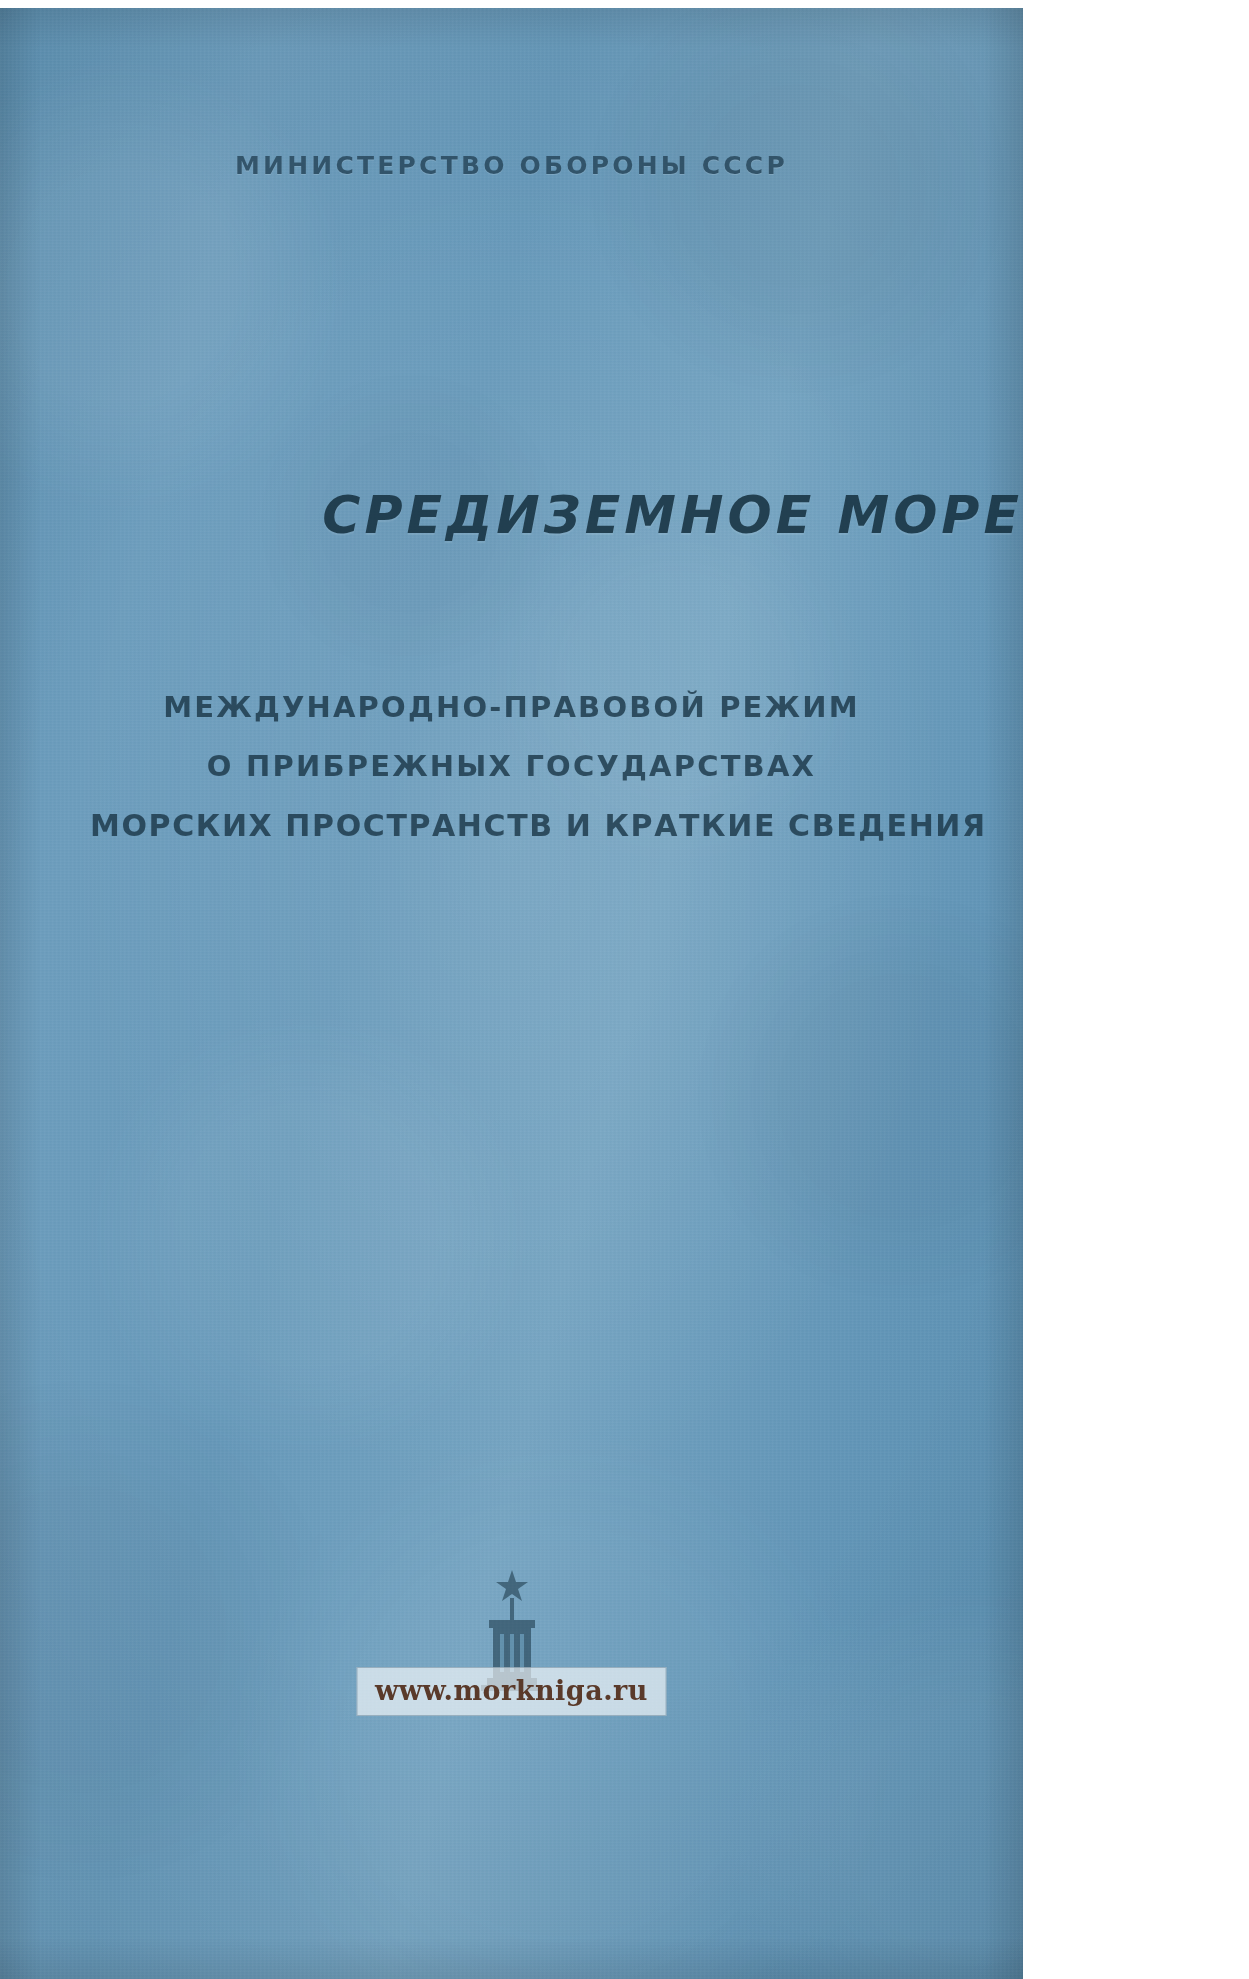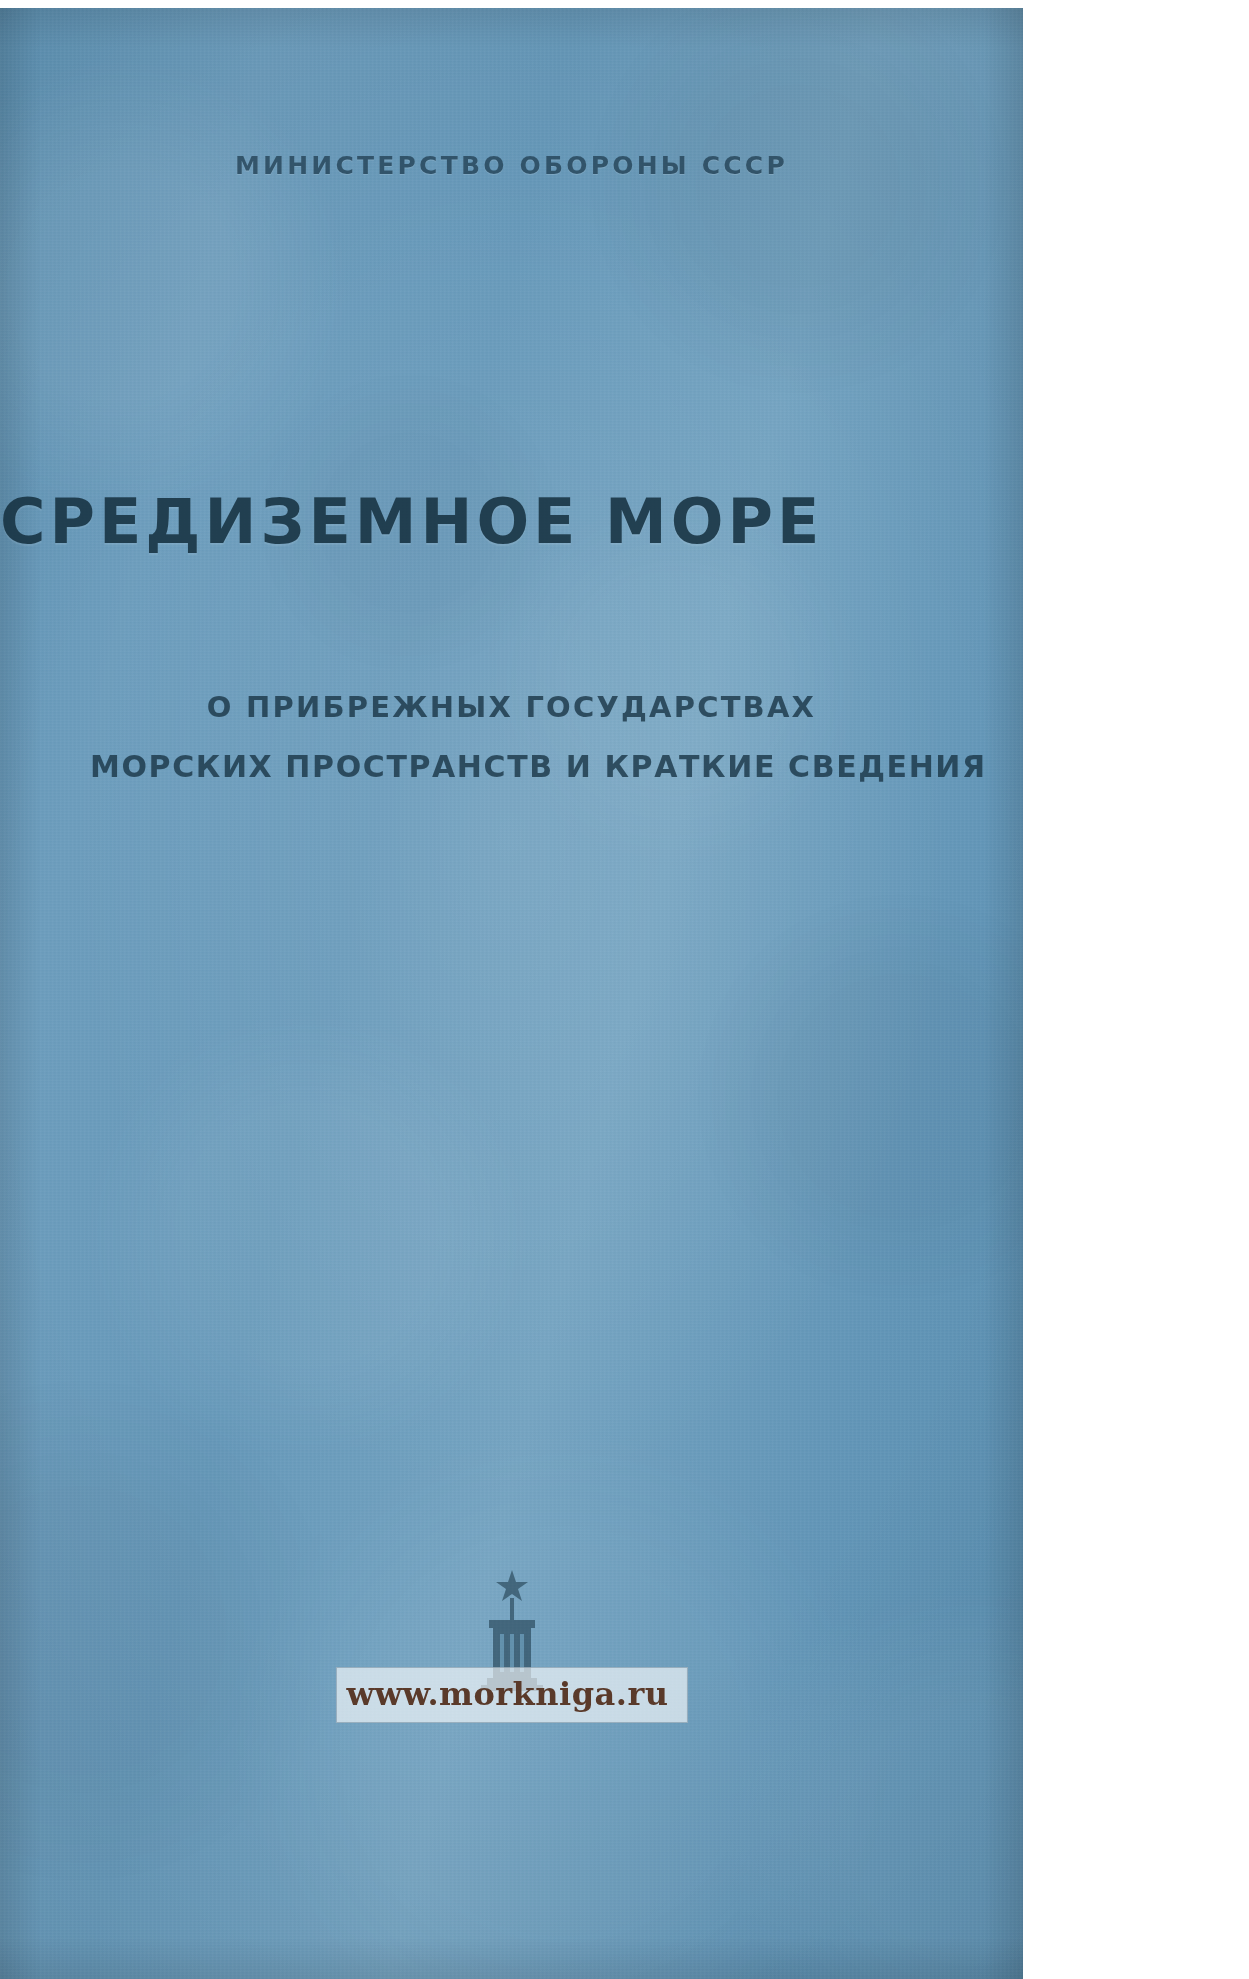--- a/index.html
+++ b/index.html
@@ -80,28 +80,29 @@
     color: #1d3a4d;
     opacity: 0.72;
     text-shadow: 0 1px 0 rgba(255,255,255,0.18);
   }
 
   .main-title {
     position: absolute;
     left: 0;
     right: 0;
     top: 477px;
-    text-align: left;
+    text-align: right;
     font-family: "DejaVu Sans", sans-serif;
     font-weight: 700;
-    font-size: 62px;
+    font-size: 52px;
     letter-spacing: 4px;
     color: #15303f;
     opacity: 0.86;
     text-shadow: 0 2px 1px rgba(255,255,255,0.10);
+    font-style: italic;
   }
 
   .subtitle {
     position: absolute;
     left: 90px;
     right: 90px;
     top: 670px;
     text-align: center;
     font-family: "DejaVu Sans", sans-serif;
     font-weight: 700;
@@ -124,45 +125,46 @@
     height: 130px;
     opacity: 0.62;
   }
 
   
   .watermark {
     position: absolute;
     left: 50%;
     top: 1659px;
     transform: translateX(-50%);
-    padding: 7px 18px 9px 10px;
+    padding: 7px 18px 9px 18px;
     background: rgba(255,255,255,0.62);
     border: 1px solid rgba(90,120,140,0.45);
     color: #5a3a2a;
     font-family: "DejaVu Serif", serif;
     font-weight: 700;
-    font-size: 32px;
+    font-size: 27px;
     letter-spacing: 0.5px;
     white-space: nowrap;
   }
 </style>
 </head>
 <body>
 
 <div class="cover">
 
   <div class="grain"></div>
   <div class="mottle"></div>
   <div class="edges"></div>
 
   <div class="publisher">МИНИСТЕРСТВО ОБОРОНЫ СССР</div>
 
   <div class="main-title">СРЕДИЗЕМНОЕ МОРЕ</div>
 
   <div class="subtitle">
+    <span class="line line-1">МЕЖДУНАРОДНО-ПРАВОВОЙ РЕЖИМ</span>
     <span class="line line-3">О ПРИБРЕЖНЫХ ГОСУДАРСТВАХ</span>
     <span class="line line-2">МОРСКИХ ПРОСТРАНСТВ И КРАТКИЕ СВЕДЕНИЯ</span>
   </div>
 
   <div class="emblem">
     <svg viewBox="0 0 90 130" width="90" height="130" aria-hidden="true">
       <g fill="#14303f" opacity="0.85">
 
         <polygon points="45,2 49,14 61,14 51,21 55,33 45,26 35,33 39,21 29,14 41,14"></polygon>
 

